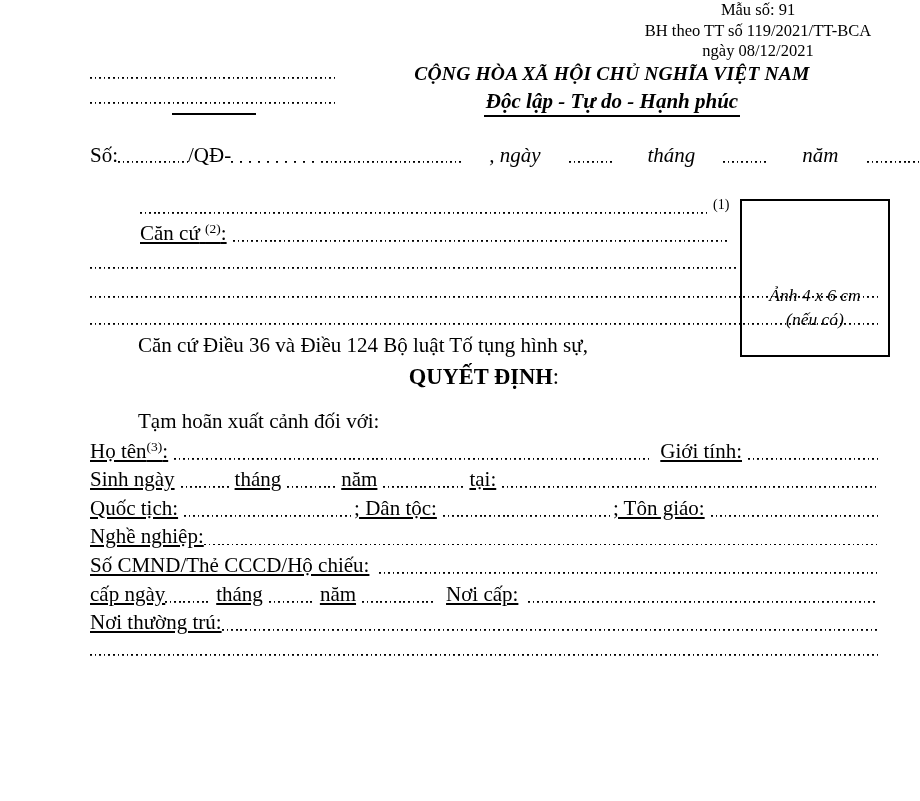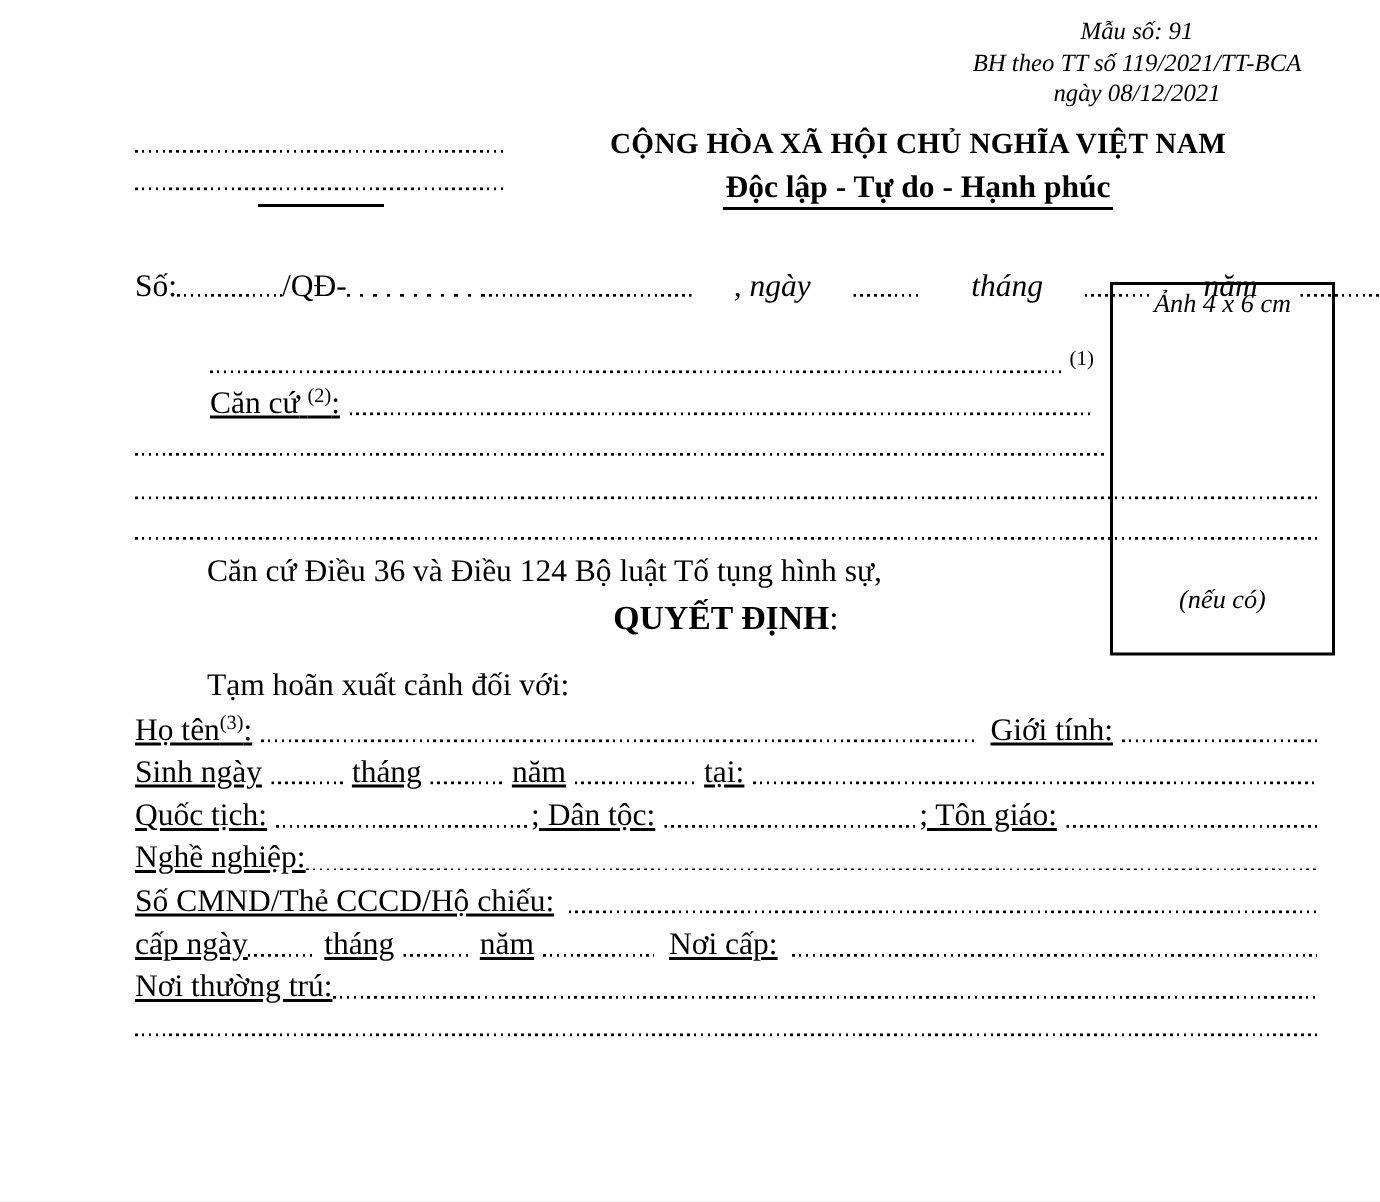--- a/index.html
+++ b/index.html
@@ -32,29 +32,27 @@
   .flex1 { flex: 1 1 auto; }
 
   
   .frow { display: flex; align-items: flex-end; white-space: nowrap; height: 28.6px; text-decoration: underline; }
   .frow > span { line-height: 27px; }
 
   
   .meta {
     width: 240px;
     margin-left: auto;
-    padding-top: 11px;
     text-align: center;
-    font-style: italic;
     font-size: 16.5px;
     line-height: 20.5px;
   }
 
   
-  .header-row { display: flex; margin-top: 12px; }
+  .header-row { display: flex; margin-top: 0; font-style: italic; }
   .agency-col { width: 248px; flex: 0 0 248px; }
   .agency-line1 { margin-top: 15px; }
   .agency-line2 { margin-top: 23px; }
   .agency-rule { width: 84px; margin: 9px auto 0; border-top: 2px solid #000; }
   .national-col { flex: 1; text-align: center; padding-left: 8px; }
   .national { font-weight: bold; font-size: 19.5px; line-height: 24px; letter-spacing: 0.2px; }
   .motto-wrap { margin-top: 2px; }
   .motto {
     display: inline-block;
     font-weight: bold;
@@ -66,37 +64,37 @@
 
   
   .so-row {
     display: flex;
     justify-content: space-between;
     align-items: flex-end;
     margin-top: 26px;
     margin-right: 28px;
     white-space: nowrap;
   }
-  .so-left, .so-right { display: flex; align-items: flex-end; margin-top: 12px; }
+  .so-left, .so-right { display: flex; align-items: flex-end; }
   .so-right { font-style: italic; gap: 28px; }
   .w70 { width: 70px; } .w95 { width: 95px; } .w135 { width: 135px; }
   .w45 { width: 45px; } .w72 { width: 72px; }
   .w48 { width: 48px; } .w80 { width: 80px; } .w130 { width: 130px; }
   .w170 { width: 170px; } .w74 { width: 74px; }
 
   
   .photo-box {
     position: absolute;
-    left: 740px; top: 188px;
-    width: 150px; height: 249px;
+    left: 740px; top: 199px;
+    width: 150px; height: 158px;
     border: 2px solid #000;
     display: flex;
     flex-direction: column;
     align-items: center;
-    justify-content: space-between;
+    justify-content: flex-end;
     padding-bottom: 24px;
     font-style: italic;
     font-size: 17.5px;
     line-height: 24px;
     text-align: center;
   }
 
   
   .doc-title {
     margin-top: 51px;

